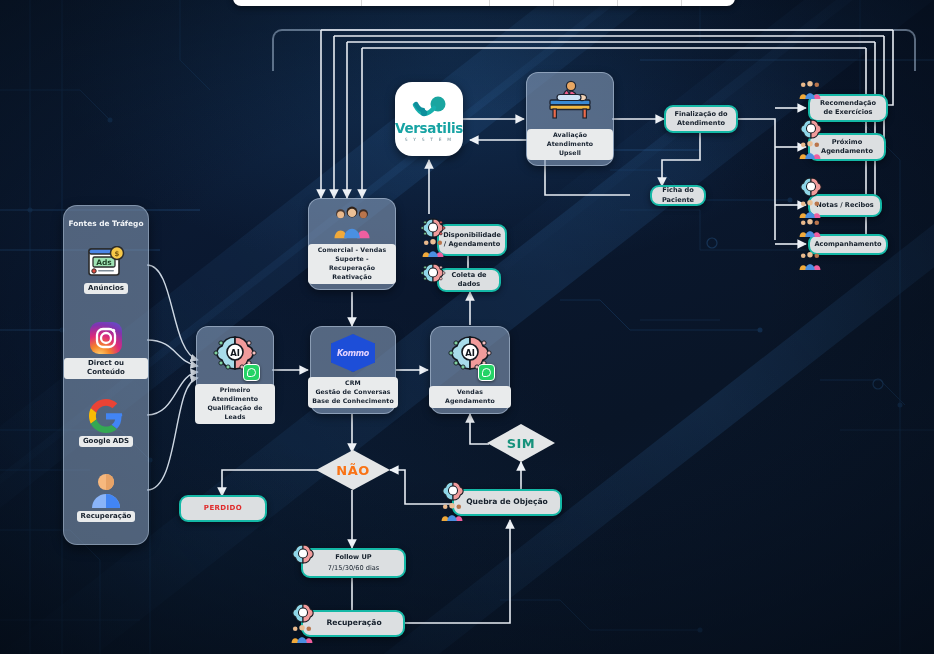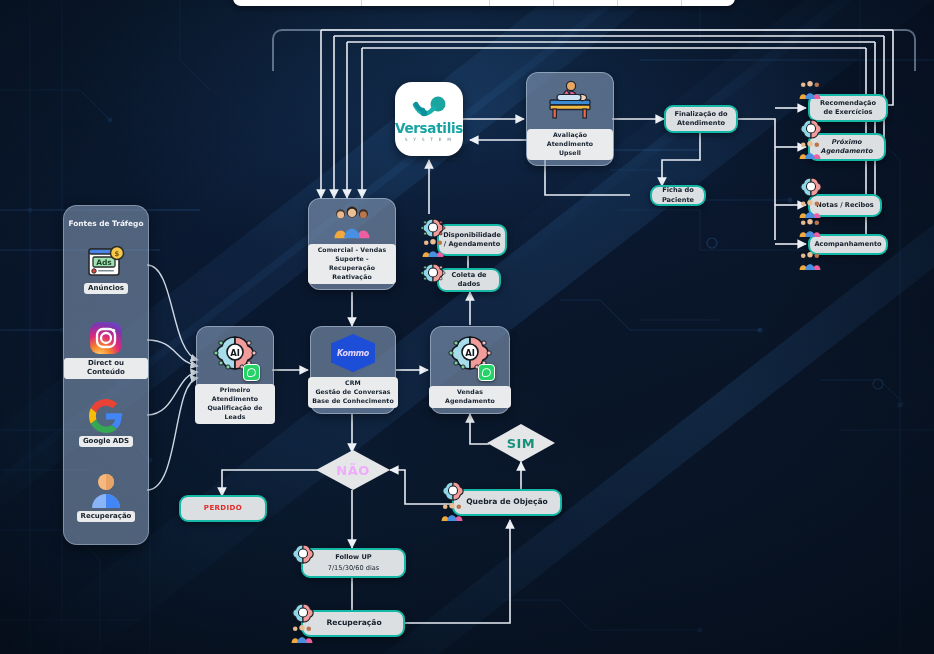--- a/index.html
+++ b/index.html
@@ -44,21 +44,21 @@
     box-shadow:0 2px 6px rgba(0,0,0,.45);color:#16202c;font-weight:bold;
     display:flex;align-items:center;justify-content:center;text-align:center;
     font-size:7.6px;line-height:1.4;padding:3px 6px;box-sizing:border-box;}
   .pill.small{font-size:6.6px;}
   .pill.red{color:#e02b2b;font-size:7px;letter-spacing:.4px;}
 
   .diamond{position:absolute;display:flex;align-items:center;justify-content:center;}
   .diamond .dshape{position:absolute;inset:0;background:#e4e6e7;
     clip-path:polygon(50% 0,100% 50%,50% 100%,0 50%);box-shadow:0 2px 7px rgba(0,0,0,.5);}
   .diamond span{position:relative;font-weight:bold;font-size:13px;letter-spacing:.5px;}
-  .dnao span{color:#f0abfc;}
+  .dnao span{color:#f97316;}
   .dsim span{color:#17927c;}
 
   
   .srcpanel{position:absolute;left:63px;top:205px;width:84px;height:338px;
     background:rgba(128,150,178,.6);border:1px solid rgba(196,212,232,.42);
     border-radius:14px;box-shadow:0 4px 12px rgba(0,0,0,.45);}
   .srctitle{position:absolute;left:0;right:0;top:13px;text-align:center;color:#f2f5f8;
     font-size:7.4px;font-weight:bold;}
   .srcitem{position:absolute;left:0;right:0;display:flex;flex-direction:column;align-items:center;gap:3px;}
   .srcitem .lbl{background:#e9ebec;color:#16202c;font-size:7px;font-weight:bold;
@@ -460,21 +460,21 @@
     <svg width="24" height="21" viewBox="0 0 46 40" style="position:absolute;left:-10px;top:-15px;">
       <circle cx="10" cy="11" r="4.4" fill="#e9b98c"></circle>
         <path d="M3 38c0-5 3.2-9 7-9s7 4 7 9z" fill="#f0a93a"></path>
       <circle cx="36" cy="11" r="4.4" fill="#b9754c"></circle>
         <path d="M29 38c0-5 3.2-9 7-9s7 4 7 9z" fill="#ef5fa0"></path>
       <circle cx="23" cy="9" r="5.2" fill="#eabf95"></circle>
         <path d="M14 38c0-6 4-11 9-11s9 5 9 11z" fill="#4a90e2"></path>
     </svg>
   </div>
 
-  <div class="node" style="left:808px;top:133px;width:88px;height:28px;font-style:italic;">
+  <div class="node" style="left:808px;top:133px;width:88px;height:28px;">
     <div class="pill small" style="width:78px;height:28px;">
       <span>Próximo Agendamento</span>
     </div>
     <svg width="26" height="24" viewBox="0 0 46 38" style="position:absolute;left:-10px;top:-16px;">
       <path d="M23 3c-7 0-12 4-13 9-3 1-5 4-5 7s2 6 5 7c1 5 6 9 13 9z" fill="#8fd6e8" stroke="#13181f" stroke-width="1.8"></path>
       <path d="M23 3c7 0 12 4 13 9 3 1 5 4 5 7s-2 6-5 7c-1 5-6 9-13 9z" fill="#f19b9b" stroke="#13181f" stroke-width="1.8"></path>
       <circle cx="23" cy="18" r="8" fill="#fff" stroke="#13181f" stroke-width="1.8"></circle>
     </svg>
     <svg width="24" height="21" viewBox="0 0 46 40" style="position:absolute;left:-10px;top:6px;">
       <circle cx="10" cy="11" r="4.4" fill="#e9b98c"></circle>

